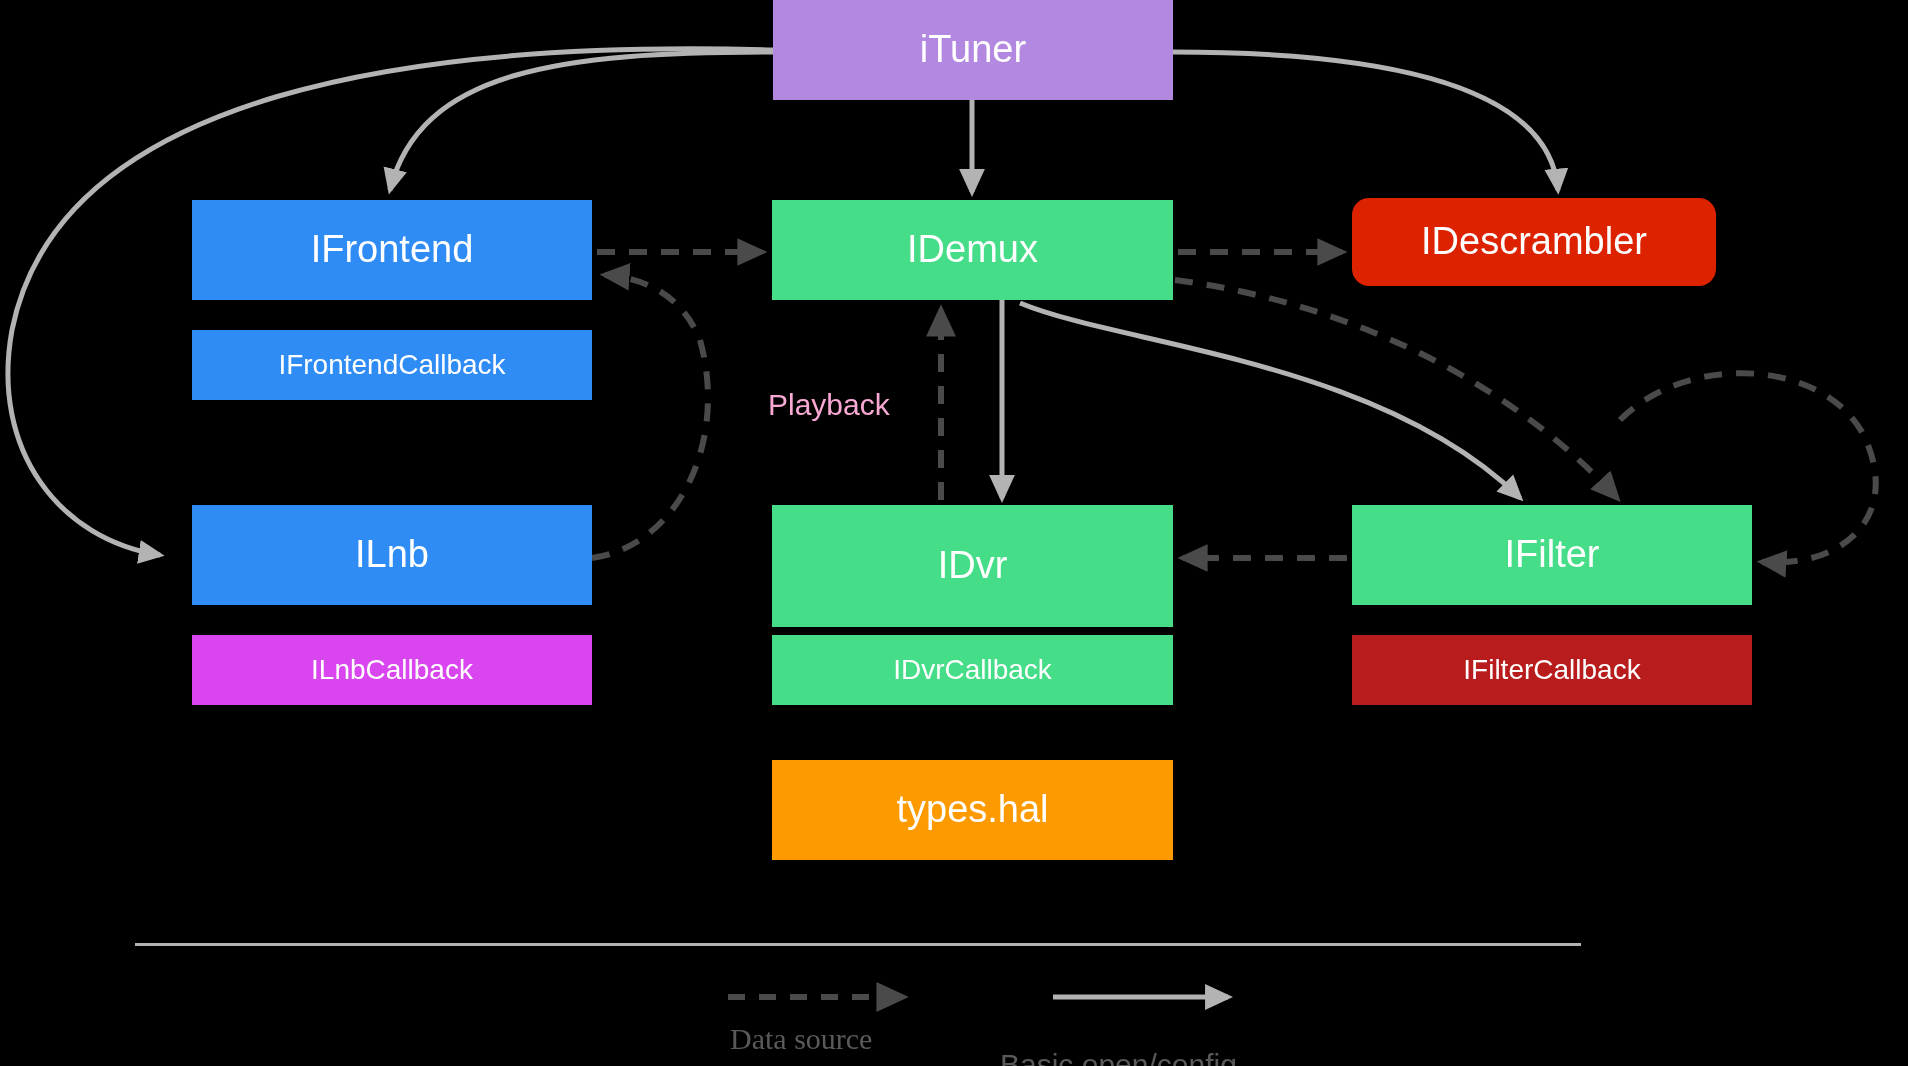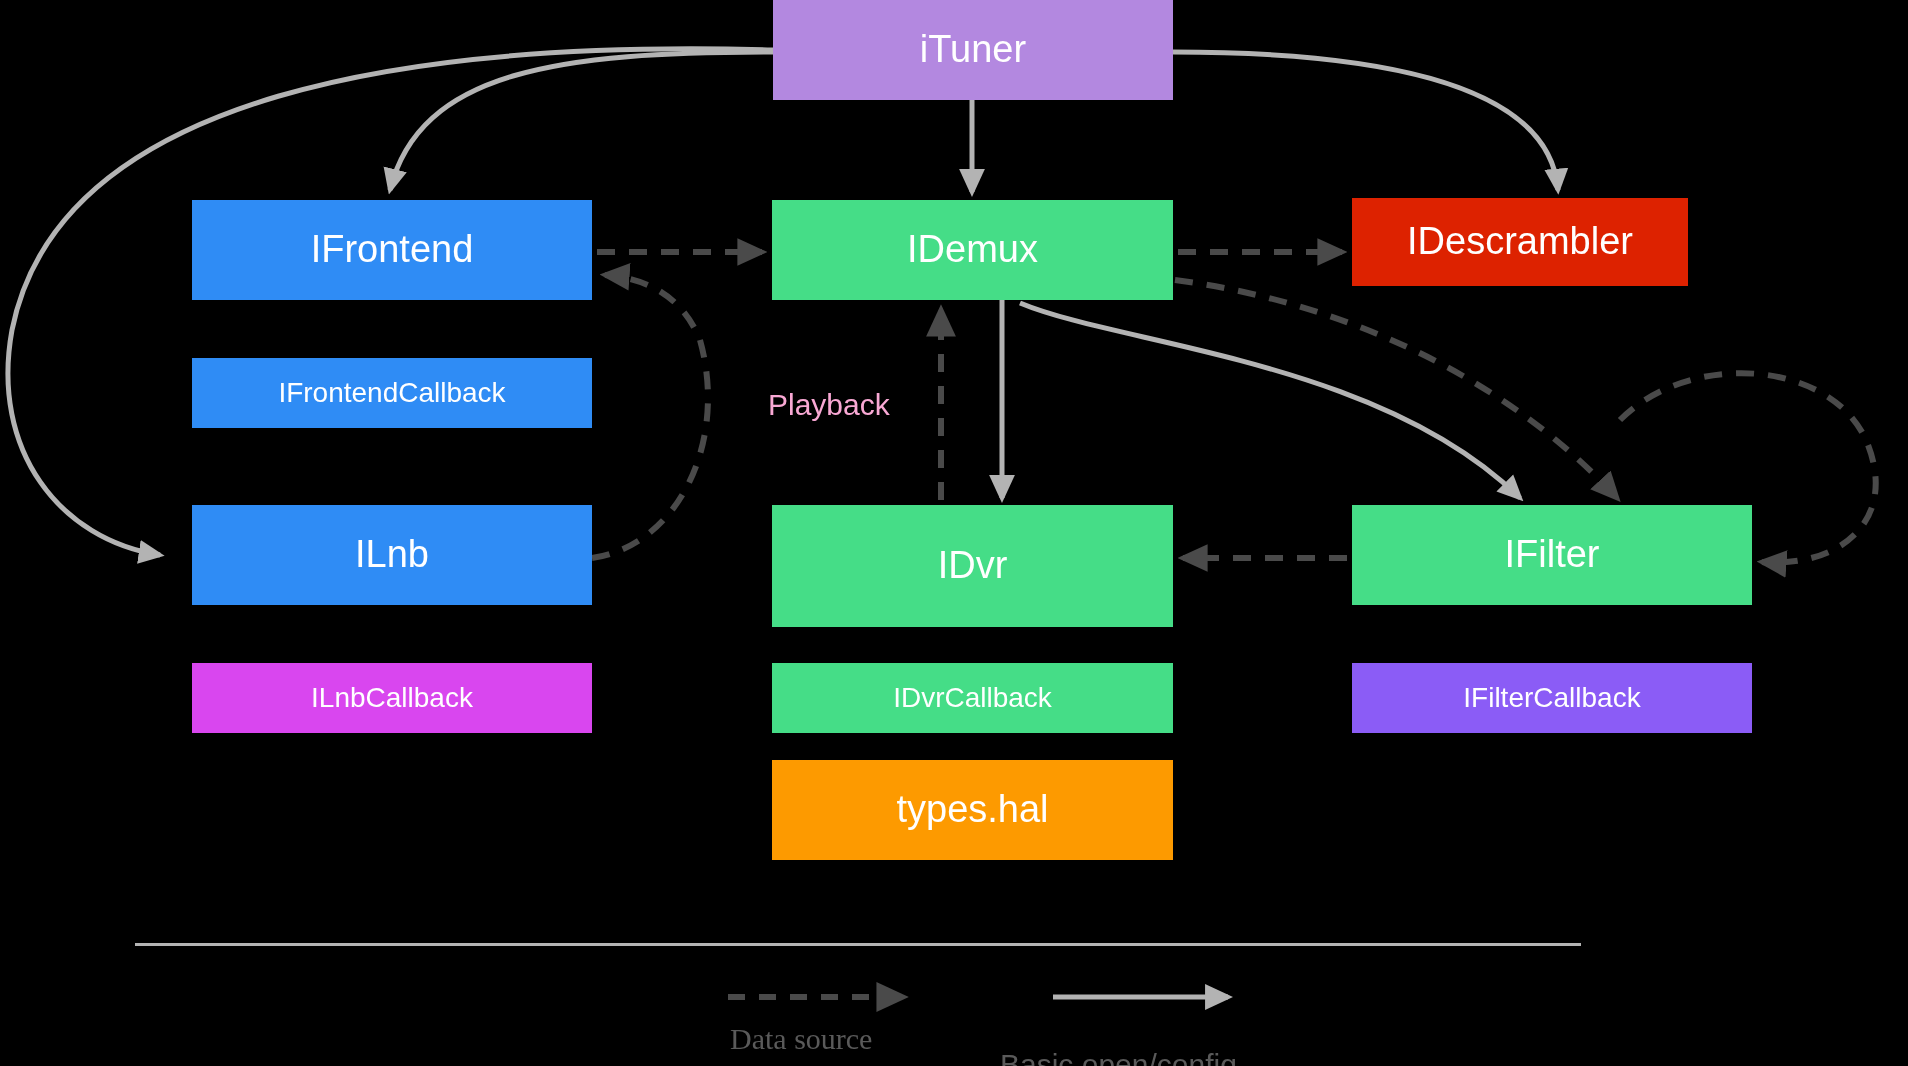--- a/index.html
+++ b/index.html
@@ -36,21 +36,20 @@
     box-sizing: border-box;
     text-align: center;
     line-height: 1.1;
     white-space: nowrap;
   }
   .node.main {
     font-size: 38px;
   }
   .node.cb {
     font-size: 28px;
-    margin-top: 28px;
   }
   .label-playback {
     position: absolute;
     color: #f9a8d4;
     font-size: 30px;
     white-space: nowrap;
   }
   .divider {
     position: absolute;
     background: #b3b3b3;
@@ -123,21 +122,21 @@
   </div>
 
   <div class="node cb" style="left:192px; top:330px; width:400px; height:70px; background:#2f8cf5;">
     <span>IFrontendCallback</span>
   </div>
 
   <div class="node main" style="left:772px; top:200px; width:401px; height:100px; background:#45dd87;">
     <span>IDemux</span>
   </div>
 
-  <div class="node main" style="left:1352px; top:198px; width:336px; height:88px; background:#dd2200;">
+  <div class="node main" style="left:1352px; top:198px; width:364px; height:88px; background:#dd2200;border-radius:17px;">
     <span>IDescrambler</span>
   </div>
 
   <div class="node main" style="left:192px; top:505px; width:400px; height:100px; background:#2f8cf5;">
     <span>ILnb</span>
   </div>
 
   <div class="node cb" style="left:192px; top:635px; width:400px; height:70px; background:#d946ef;">
     <span>ILnbCallback</span>
   </div>
@@ -147,21 +146,21 @@
   </div>
 
   <div class="node cb" style="left:772px; top:635px; width:401px; height:70px; background:#45dd87;">
     <span>IDvrCallback</span>
   </div>
 
   <div class="node main" style="left:1352px; top:505px; width:400px; height:100px; background:#45dd87;align-items:center;">
     <span>IFilter</span>
   </div>
 
-  <div class="node cb" style="left:1352px; top:635px; width:400px; height:70px; background:#8b5cf6;">
+  <div class="node cb" style="left:1352px; top:635px; width:400px; height:70px; background:#b91c1c;">
     <span>IFilterCallback</span>
   </div>
 
   <div class="node main" style="left:772px; top:760px; width:401px; height:100px; background:#fd9a00;">
     <span>types.hal</span>
   </div>
 
   <div class="label-playback" style="left:768px; top:388px;">Playback</div>
 
   <div class="divider" style="left:135px; top:943px; width:1446px;"></div>

